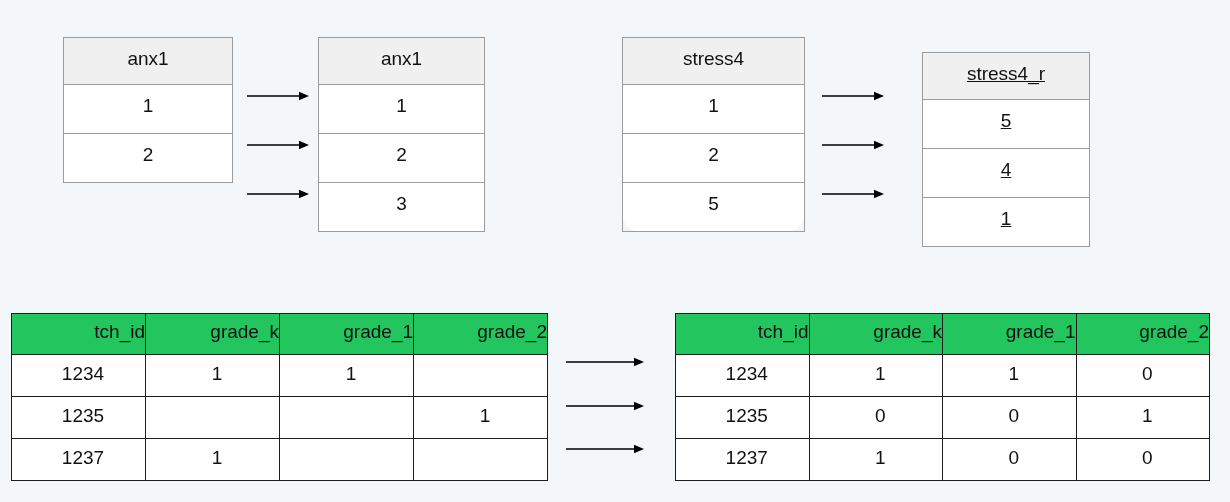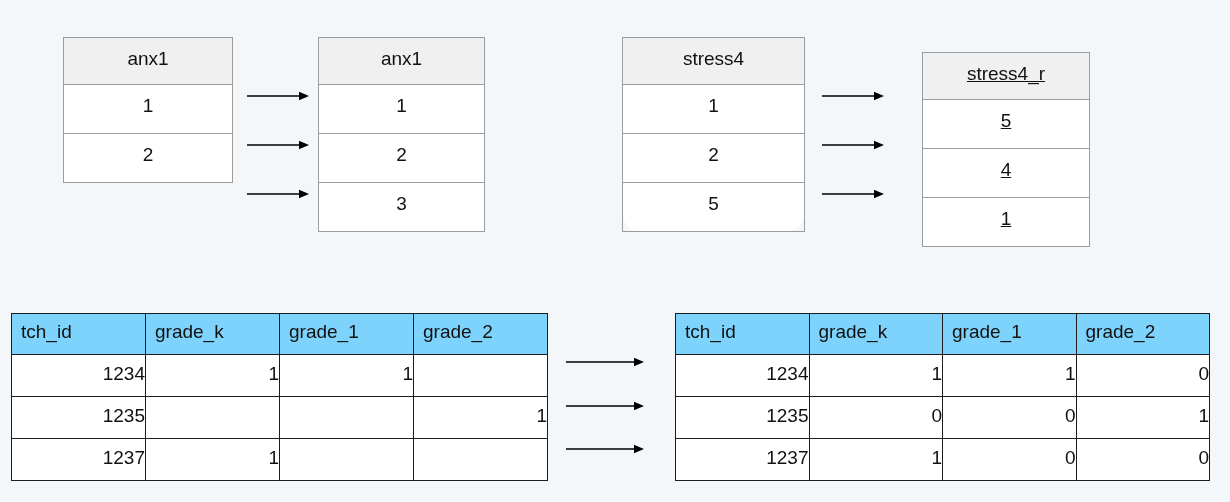--- a/index.html
+++ b/index.html
@@ -34,32 +34,32 @@
     height: 49px;
     font-size: 19px;
     text-align: center;
     vertical-align: middle;
     padding-bottom: 7px;
     border: 1px solid #9c9c9c;
   }
   
   .wide th {
     height: 41px;
-    background: #7dd3fc;
+    background: #22c55e;
     font-weight: 400;
     font-size: 19px;
-    text-align: left;
+    text-align: right;
     vertical-align: middle;
     padding: 0 0 4px 9px;
     border: 1.5px solid #1d1d1d;
   }
   .wide td {
     height: 42px;
     font-size: 19px;
-    text-align: right;
+    text-align: center;
     vertical-align: middle;
     padding: 0 0 4px 9px;
     border: 1.5px solid #1d1d1d;
   }
   .arrow { position: absolute; display: block; }
 </style>
 </head>
 <body>
 
 <div class="canvas">

